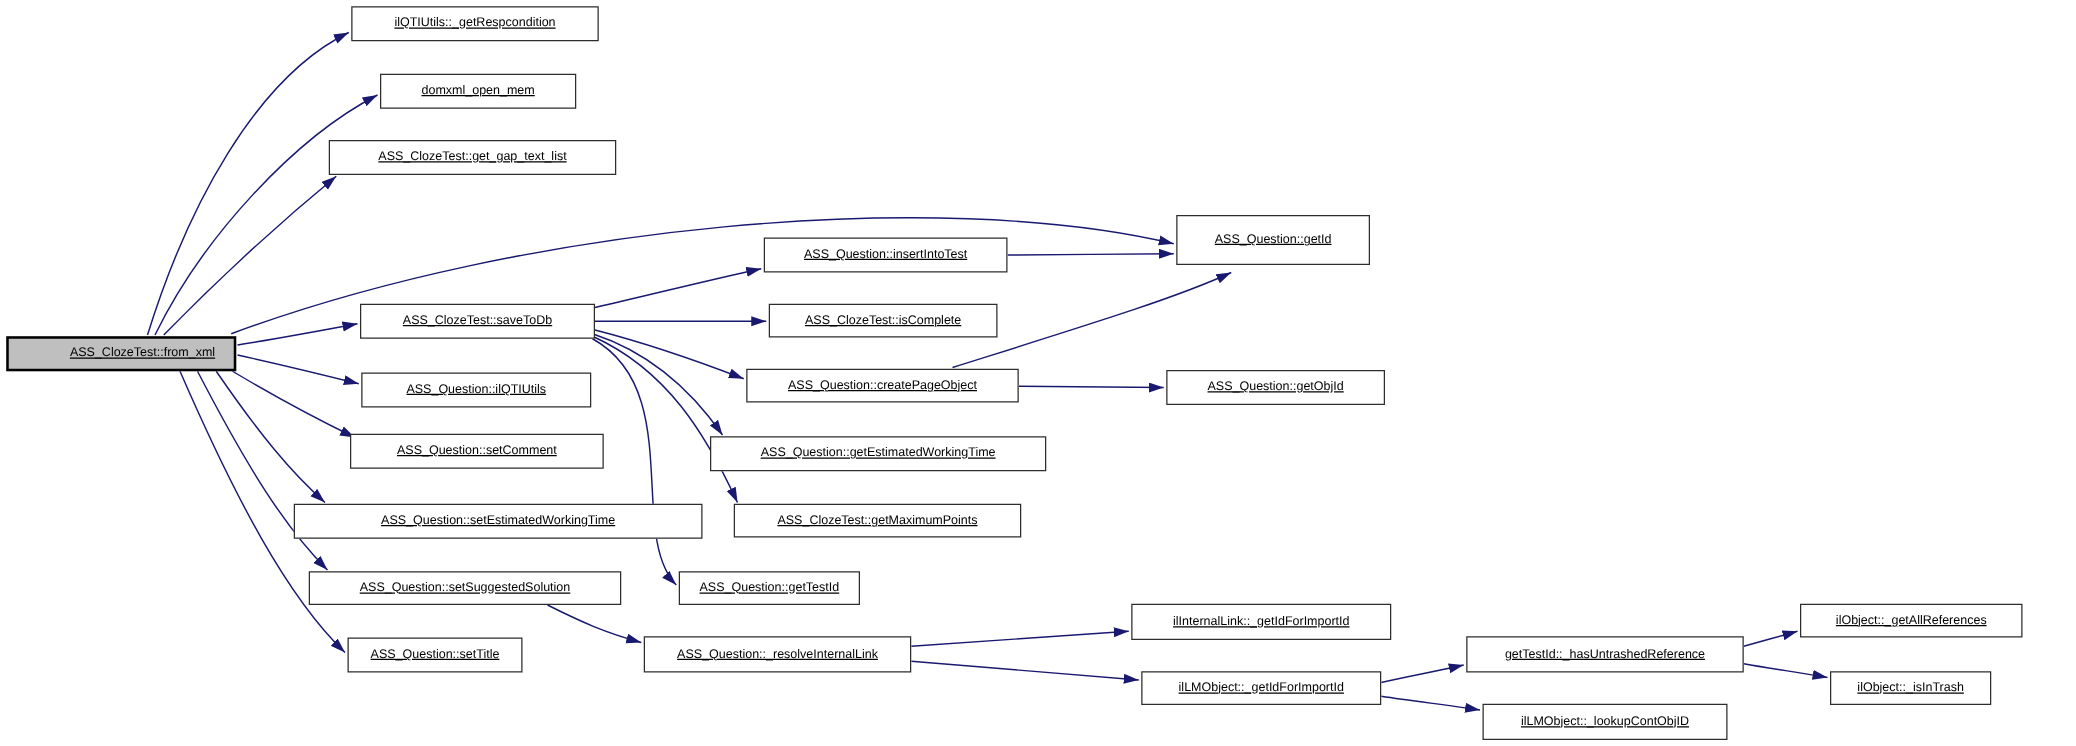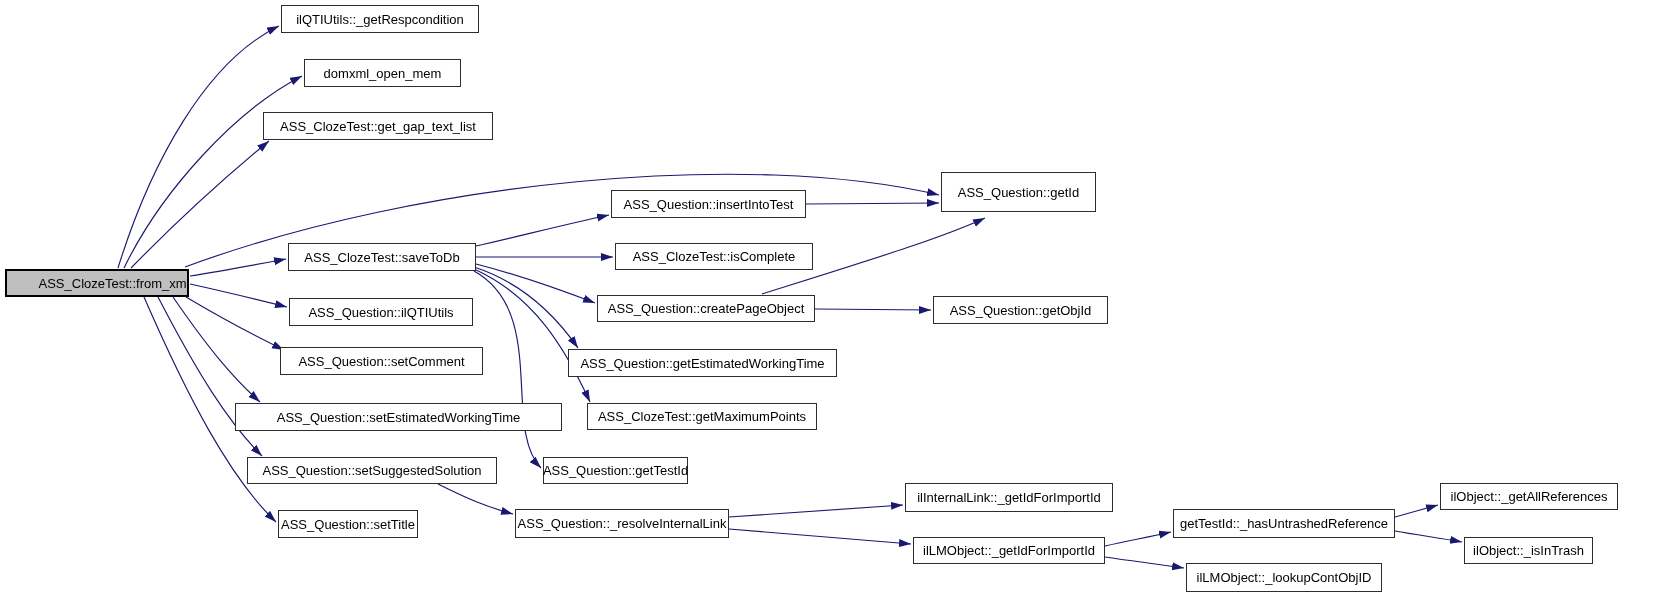--- a/index.html
+++ b/index.html
@@ -11,22 +11,23 @@
     overflow:hidden;
   }
   .edges{position:absolute;left:0;top:0;width:1661px;height:597px;z-index:1;}
   path.edge{fill:none;stroke:var(--edge,#191970);stroke-width:1.15px;}
   .node{
     position:absolute;z-index:2;box-sizing:border-box;
     display:flex;align-items:center;justify-content:center;
     background:var(--nodefill,#ffffff);
     border:1px solid var(--nodeborder,#2d2d2d);
     color:var(--text,#000000);
-    font-size:13px;line-height:1;white-space:nowrap;
+    font-size:10px;line-height:1;white-space:nowrap;
     cursor:pointer;
+    text-decoration:underline;
   }
   .node.root{
     background:var(--rootfill,#bfbfbf);
     border:2px solid var(--rootborder,#000000);
     cursor:default;
     padding-left:34px;
   }
 </style>
 </head>
 <body>
@@ -71,21 +72,21 @@
   <div class="node" style="left:281px;top:5px;width:198px;height:28px">ilQTIUtils::_getRespcondition</div>
   <div class="node" style="left:304px;top:59px;width:157px;height:28px">domxml_open_mem</div>
   <div class="node" style="left:263px;top:112px;width:230px;height:28px">ASS_ClozeTest::get_gap_text_list</div>
   <div class="node" style="left:288px;top:243px;width:188px;height:28px">ASS_ClozeTest::saveToDb</div>
   <div class="node" style="left:289px;top:298px;width:184px;height:28px">ASS_Question::ilQTIUtils</div>
   <div class="node" style="left:280px;top:347px;width:203px;height:28px">ASS_Question::setComment</div>
   <div class="node" style="left:235px;top:403px;width:327px;height:28px">ASS_Question::setEstimatedWorkingTime</div>
   <div class="node" style="left:247px;top:457px;width:250px;height:27px">ASS_Question::setSuggestedSolution</div>
   <div class="node" style="left:278px;top:510px;width:140px;height:28px">ASS_Question::setTitle</div>
   <div class="node" style="left:611px;top:190px;width:195px;height:28px">ASS_Question::insertIntoTest</div>
-  <div class="node" style="left:615px;top:243px;width:198px;height:27px">ASS_ClozeTest::isComplete</div>
+  <div class="node" style="left:615px;top:243px;width:183px;height:27px">ASS_ClozeTest::isComplete</div>
   <div class="node" style="left:597px;top:295px;width:218px;height:27px">ASS_Question::createPageObject</div>
   <div class="node" style="left:568px;top:349px;width:269px;height:28px">ASS_Question::getEstimatedWorkingTime</div>
   <div class="node" style="left:587px;top:403px;width:230px;height:27px">ASS_ClozeTest::getMaximumPoints</div>
   <div class="node" style="left:543px;top:457px;width:145px;height:27px">ASS_Question::getTestId</div>
   <div class="node" style="left:515px;top:509px;width:214px;height:29px">ASS_Question::_resolveInternalLink</div>
   <div class="node" style="left:941px;top:172px;width:155px;height:40px">ASS_Question::getId</div>
   <div class="node" style="left:933px;top:296px;width:175px;height:28px">ASS_Question::getObjId</div>
   <div class="node" style="left:905px;top:483px;width:208px;height:29px">ilInternalLink::_getIdForImportId</div>
   <div class="node" style="left:913px;top:537px;width:192px;height:27px">ilLMObject::_getIdForImportId</div>
   <div class="node" style="left:1173px;top:509px;width:222px;height:29px">getTestId::_hasUntrashedReference</div>

